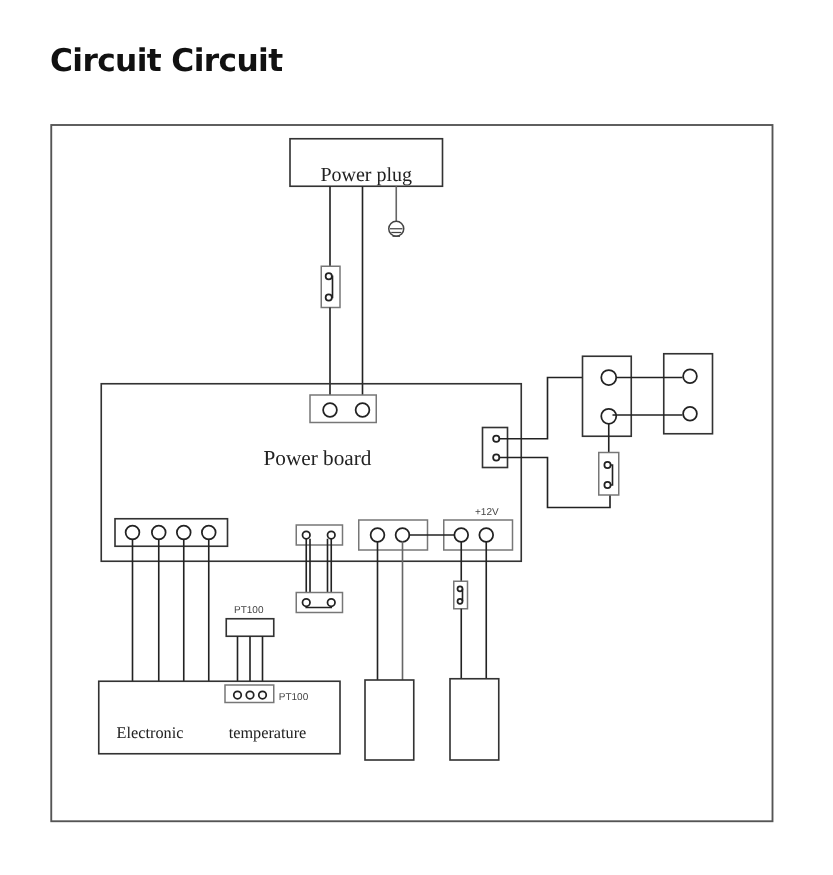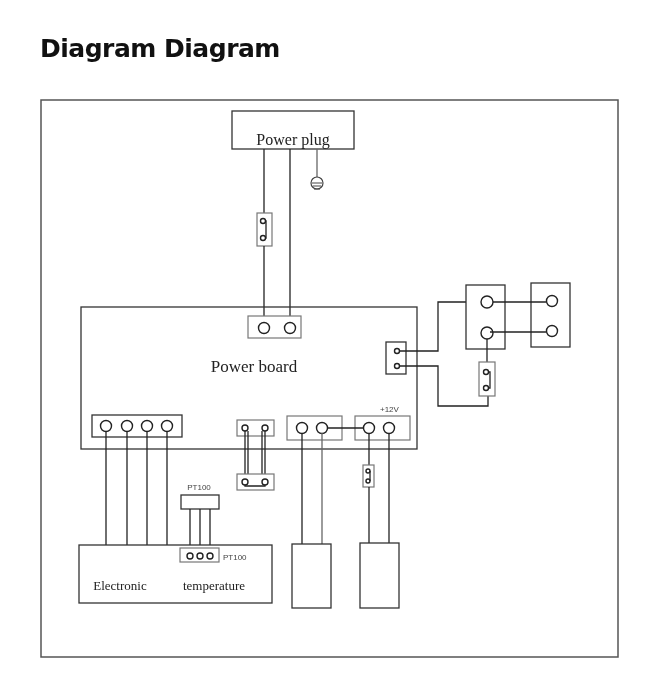--- a/index.html
+++ b/index.html
@@ -14,21 +14,21 @@
   .lg { stroke: #666; stroke-width: 1.3; fill: none; }
   .bx { stroke: #333; stroke-width: 1.3; fill: #fff; }
   .bxg { stroke: #777; stroke-width: 1.2; fill: #fff; }
   .term { stroke: #222; stroke-width: 1.4; fill: #fff; }
   .lbl { font-family: "Liberation Serif", serif; fill: #222; }
   .sm { font-family: "Liberation Sans", sans-serif; fill: #444; font-size: 8px; }
 </style>
 </head>
 <body>
 
-<div class="title">Diagram Diagram</div>
+<div class="title">Circuit Circuit</div>
 
 <svg width="666" height="700" viewBox="0 0 666 700">
 
   <rect x="41" y="100" width="577" height="557" fill="none" stroke="#555" stroke-width="1.5"></rect>
 
   <g>
     <rect x="232" y="111" width="122" height="38" class="bx"></rect>
     <text x="293" y="145" text-anchor="middle" class="lbl" font-size="16">Power plug</text>
   </g>
 

